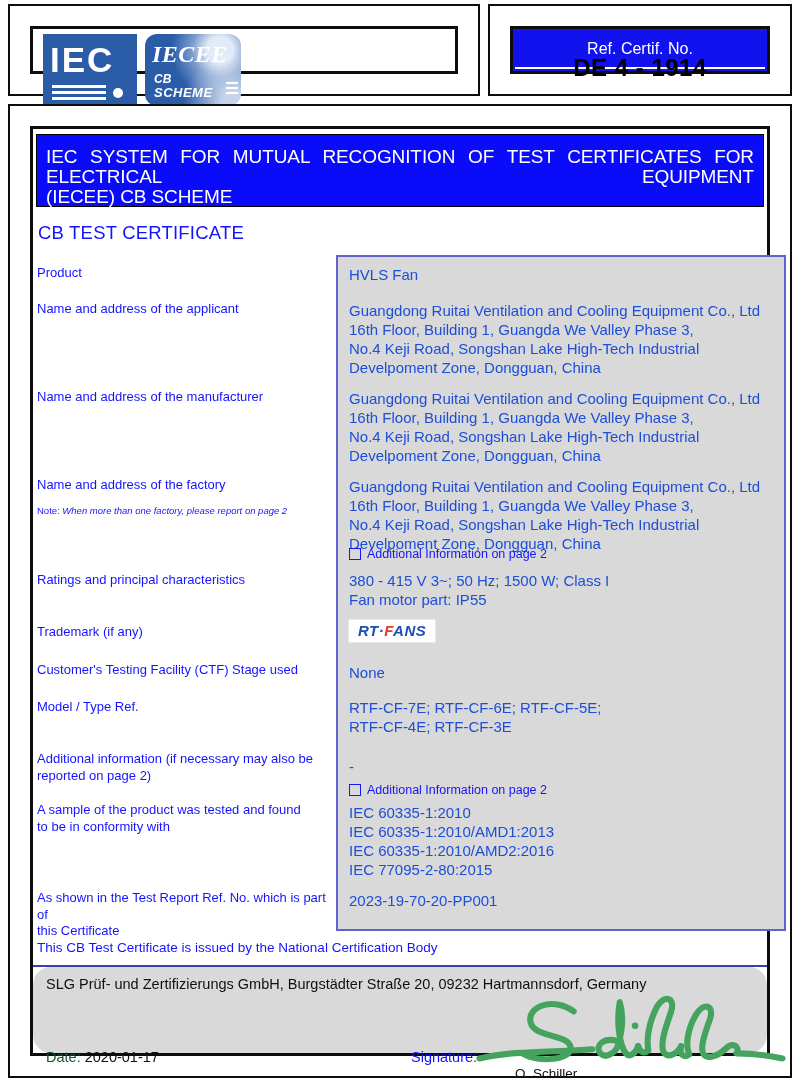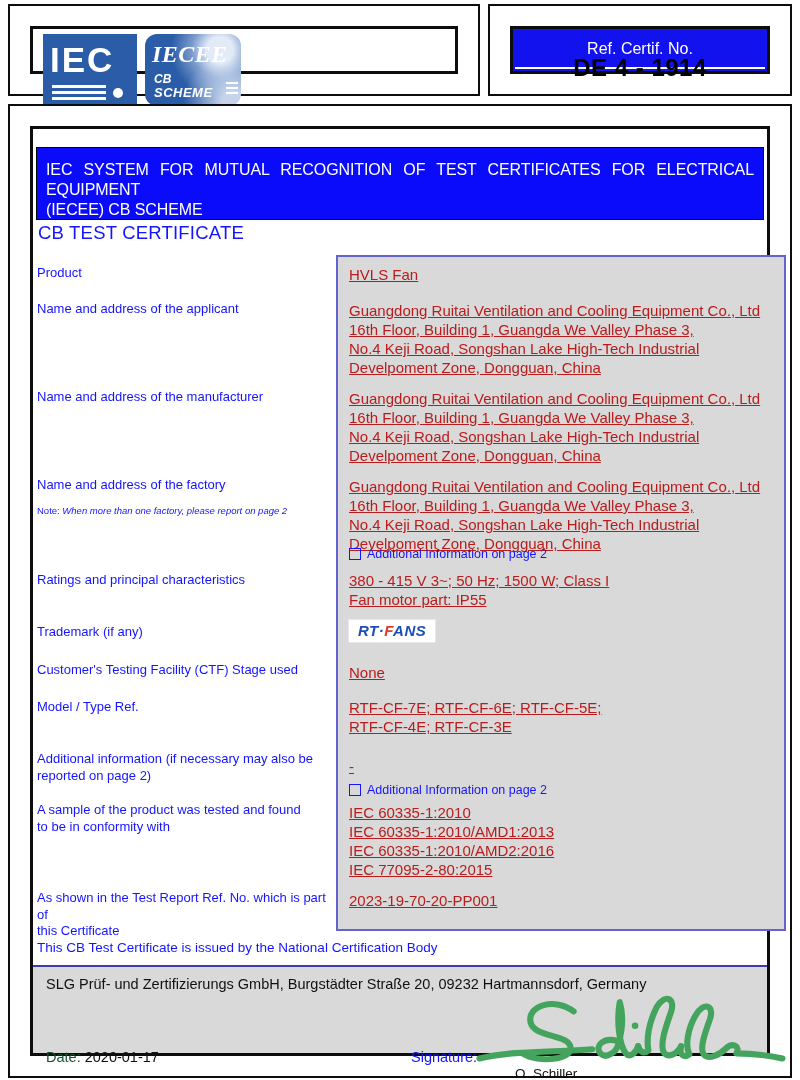--- a/index.html
+++ b/index.html
@@ -32,41 +32,41 @@
 
   #ref-inner{position:absolute;inset:0;border:2px solid #1414e8;box-sizing:border-box;}
   #ref-head{height:36px;background:#1212ef;color:#fff;display:flex;align-items:center;justify-content:center;font-size:16px;}
   #ref-num{height:calc(100% - 36px);display:flex;align-items:center;justify-content:center;font-size:24px;font-weight:bold;color:#000;letter-spacing:.5px;}
 
   
   #main-box{left:8px;top:104px;width:784px;height:974px;}
   #main-content{position:absolute;inset:0;}
 
   #banner{position:absolute;left:3px;right:3px;top:5px;height:73px;background:#0b0bfb;border:1px solid #000;
-    color:#fff;font-size:16px;line-height:20px;padding:12px 9px 0 9px;box-sizing:border-box;letter-spacing:-.1px;margin-top:13px;}
+    color:#fff;font-size:19px;line-height:20px;padding:12px 9px 0 9px;box-sizing:border-box;letter-spacing:-.1px;}
   #banner .b1{text-align:justify;text-align-last:justify;}
 
   #page-title{position:absolute;left:5px;top:93px;color:#1414ff;font-size:18.5px;letter-spacing:.2px;}
 
   .flabel{position:absolute;left:4px;width:292px;color:#1414ff;font-size:13px;line-height:16.5px;white-space:pre-line;}
   #factory-note{position:absolute;left:4px;top:376px;color:#1414ff;font-size:9.5px;}
   #factory-note .it{font-style:italic;}
 
   #value-box{position:absolute;left:303px;top:126px;width:450px;height:676px;background:#d9d9d9;
     border:2px solid #6363cf;box-sizing:border-box;}
-  .fvalue{position:absolute;left:11px;color:#b91c1c;font-size:15px;line-height:19px;white-space:pre-line;text-decoration:underline;}
+  .fvalue{position:absolute;left:11px;color:#1d4ed8;font-size:15px;line-height:19px;white-space:pre-line;}
   .addinfo{position:absolute;left:11px;display:flex;align-items:center;gap:6px;color:#1414ff;font-size:12.5px;}
   .cbx{width:10px;height:10px;border:1.5px solid #1414ff;background:transparent;display:inline-block;}
   #tm-logo{position:absolute;left:11px;top:363px;background:#fff;padding:2px 9px 3px 9px;
     font-size:15px;font-weight:bold;font-style:italic;letter-spacing:.5px;color:#1a4fb8;box-shadow:0 0 0 1px #e8e8e8;}
   #tm-logo .red{color:#e0392e;}
 
   #issued-by{position:absolute;left:4px;top:811px;color:#1414ff;font-size:13.5px;}
   #divider{position:absolute;left:0;right:0;top:836px;height:2px;background:#3c3cae;}
-  #footer-gray{position:absolute;left:0;right:0;top:838px;bottom:0;background:#d9d9d9;}
+  #footer-gray{position:absolute;left:0;right:0;top:838px;bottom:0;background:#d9d9d9;border-radius:18px;}
   #ncb-line{position:absolute;left:13px;top:9px;font-size:14.5px;color:#111;}
   .blue-lab{color:#14532d;}
   #date-row{position:absolute;left:13px;top:82px;font-size:14.5px;}
   #sign-label{position:absolute;left:378px;top:82px;font-size:14.5px;color:#1414ff;}
   #sig-name{position:absolute;left:482px;top:99px;font-size:13.5px;color:#111;}
   #sig-svg{position:absolute;left:440px;top:28px;width:318px;height:86px;}
 </style>
 </head>
 <body>
 

